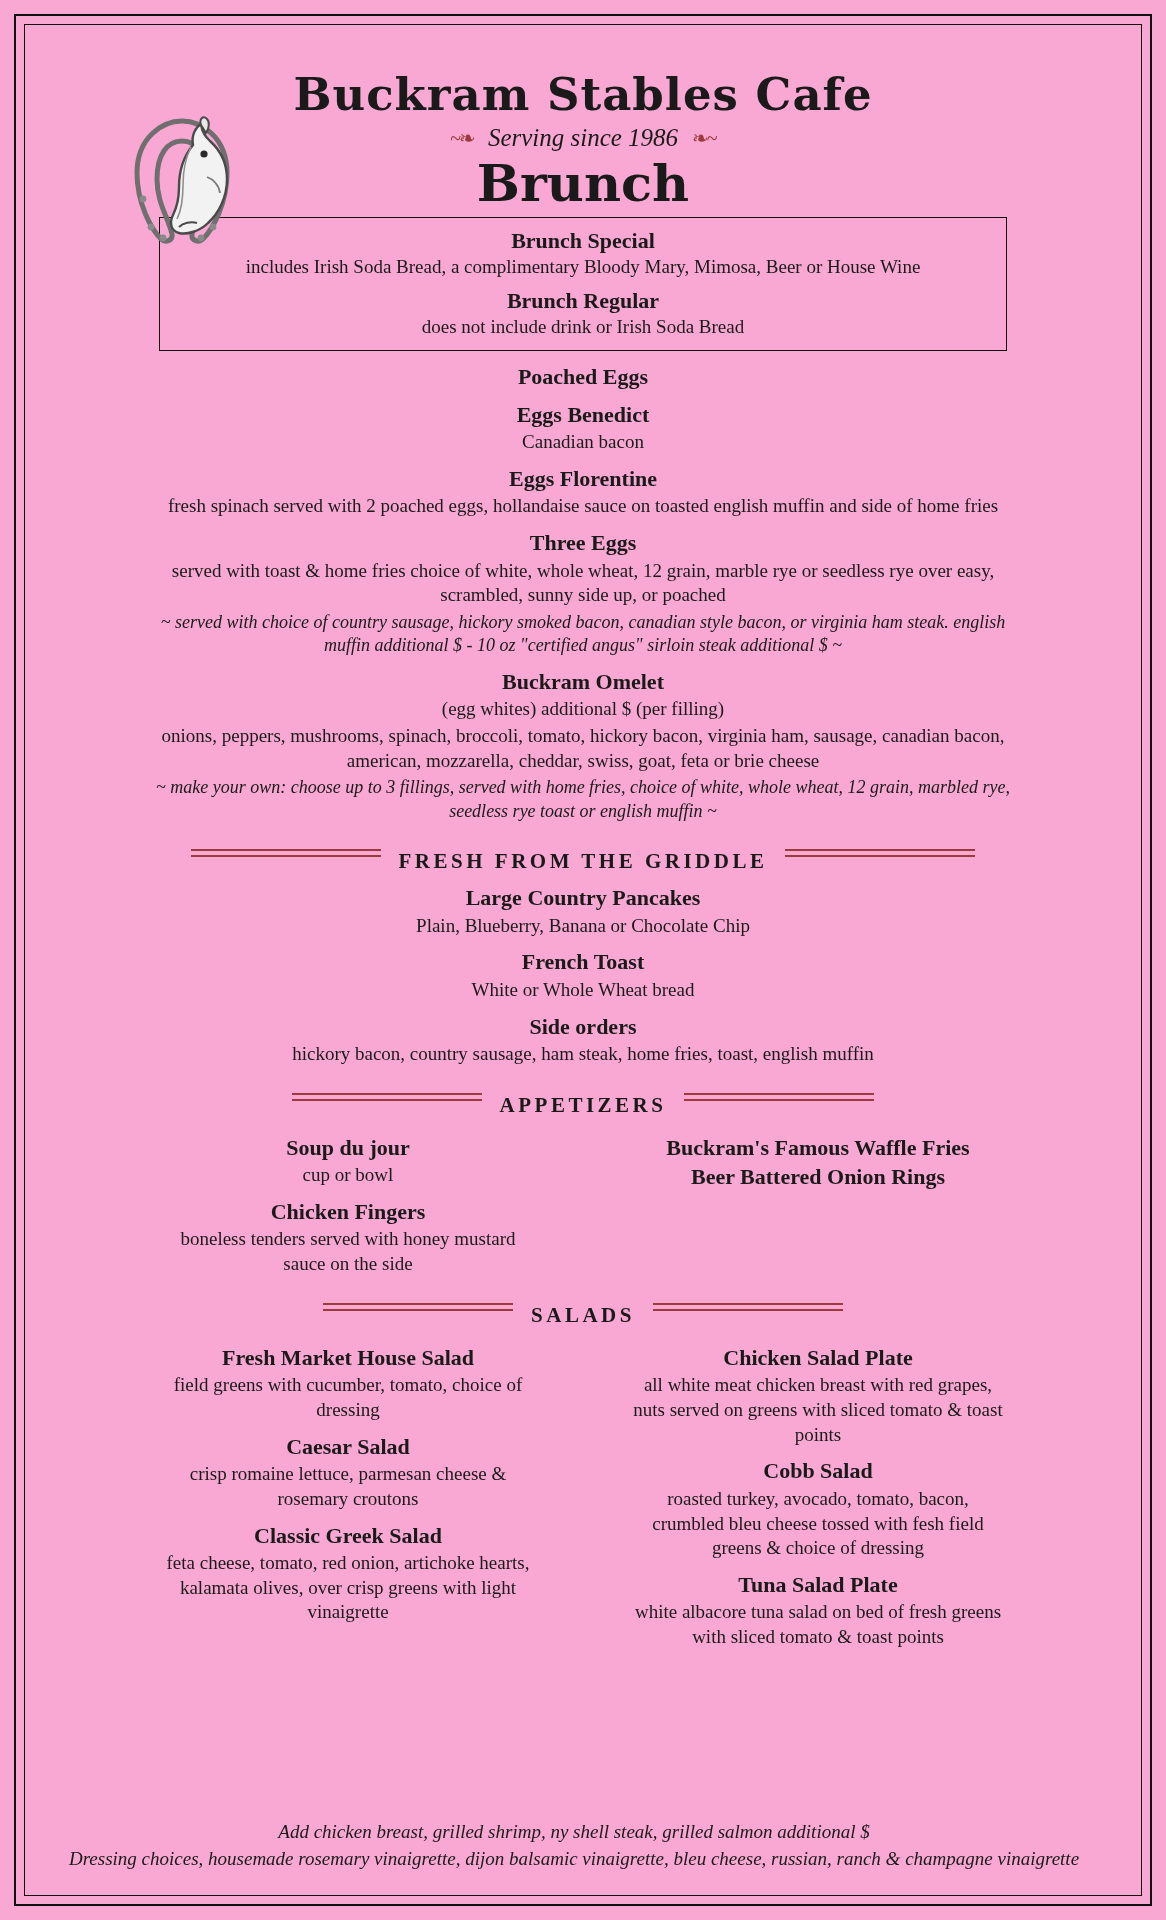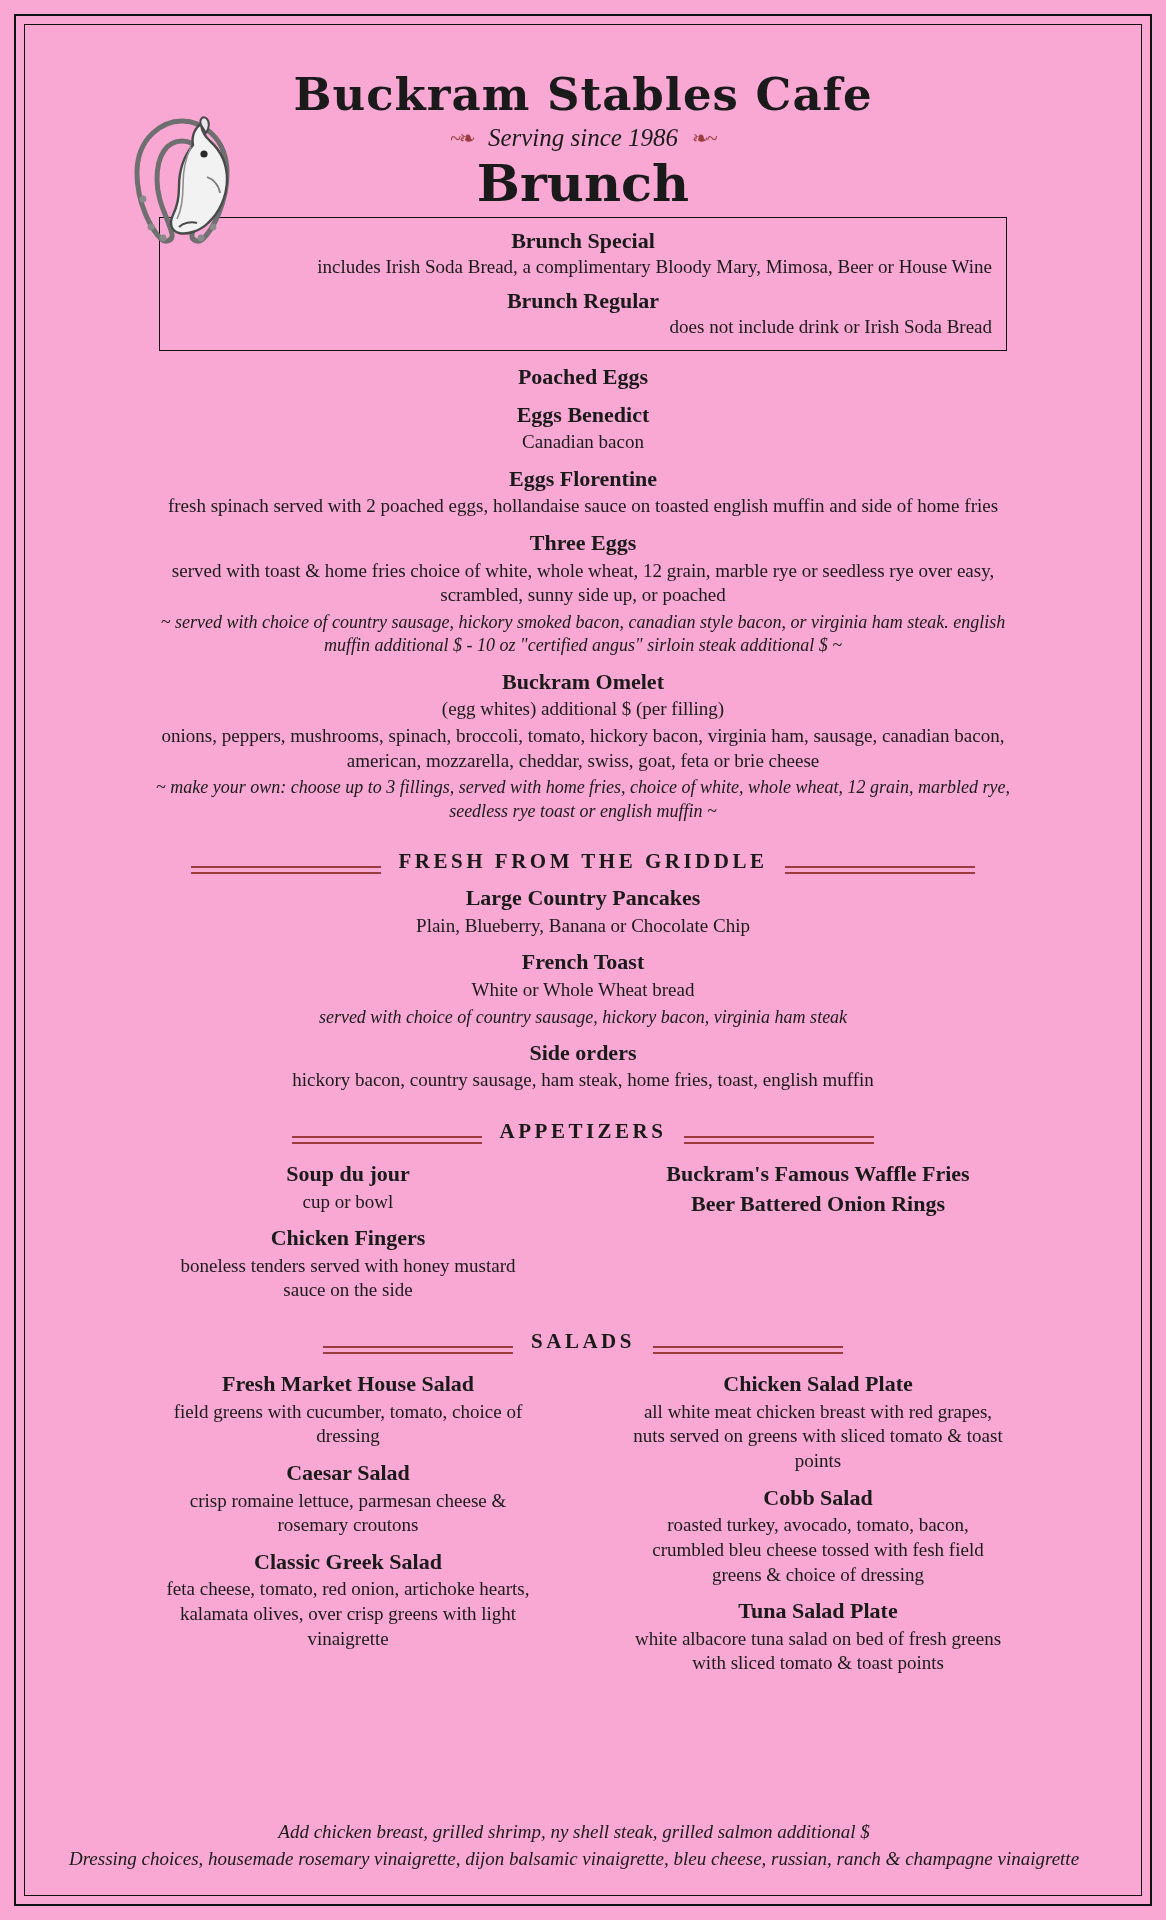--- a/index.html
+++ b/index.html
@@ -86,21 +86,20 @@
     text-align: center;
   }
   .box-head {
     font-weight: bold;
     font-size: 22px;
     margin-bottom: 2px;
   }
   .box-sub {
     font-size: 19px;
     margin-bottom: 10px;
-    text-align: right;
   }
   .box-sub.last { margin-bottom: 0; }
 
   
   .section { text-align: center; }
   .item { margin-top: 10px; }
   .item-name {
     font-weight: bold;
     font-size: 22px;
     line-height: 1.25;
@@ -115,21 +114,21 @@
     font-size: 18px;
     font-style: italic;
     line-height: 1.3;
     margin-top: 3px;
     padding: 0 90px;
   }
 
   
   .rule-head {
     display: flex;
-    align-items: flex-end;
+    align-items: flex-start;
     justify-content: center;
     gap: 18px;
     margin: 26px 0 2px 0;
   }
   .rule-line {
     flex: 0 0 auto;
     width: 190px;
     border-top: 2px solid #9c3b3b;
     border-bottom: 2px solid #9c3b3b;
     height: 4px;
@@ -239,21 +238,20 @@
       <span class="rule-line"></span>
     </div>
     <div class="section">
       <div class="item">
         <div class="item-name">Large Country Pancakes</div>
         <div class="item-desc">Plain, Blueberry, Banana or Chocolate Chip</div>
       </div>
       <div class="item">
         <div class="item-name">French Toast</div>
         <div class="item-desc">White or Whole Wheat bread</div>
-        <div class="item-note">served with choice of country sausage, hickory bacon, virginia ham steak</div>
       </div>
       <div class="item">
         <div class="item-name">Side orders</div>
         <div class="item-desc">hickory bacon, country sausage, ham steak, home fries, toast, english muffin</div>
       </div>
     </div>
 
     <div class="rule-head">
       <span class="rule-line"></span>
       <span class="rule-text">APPETIZERS</span>

